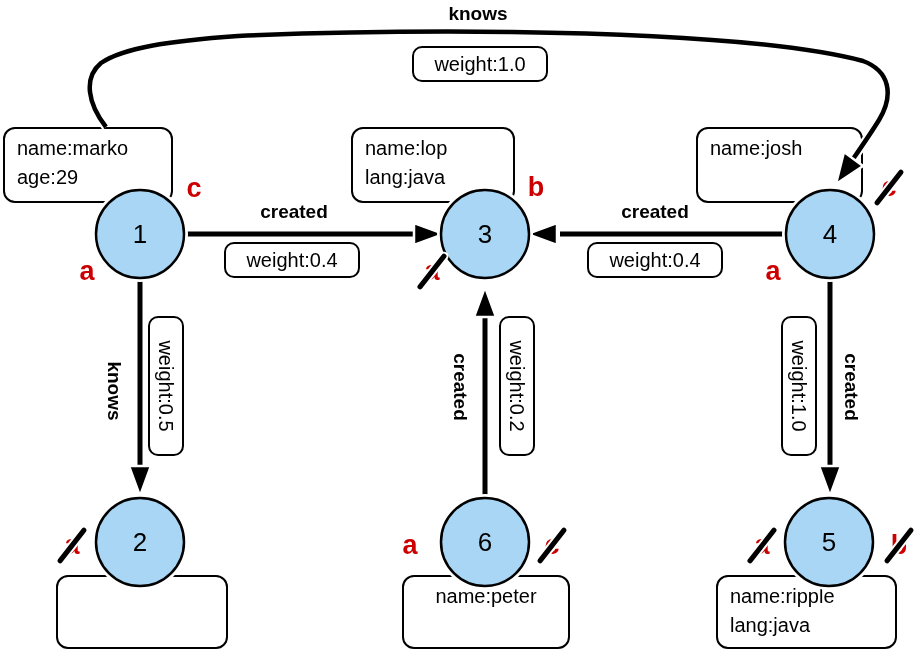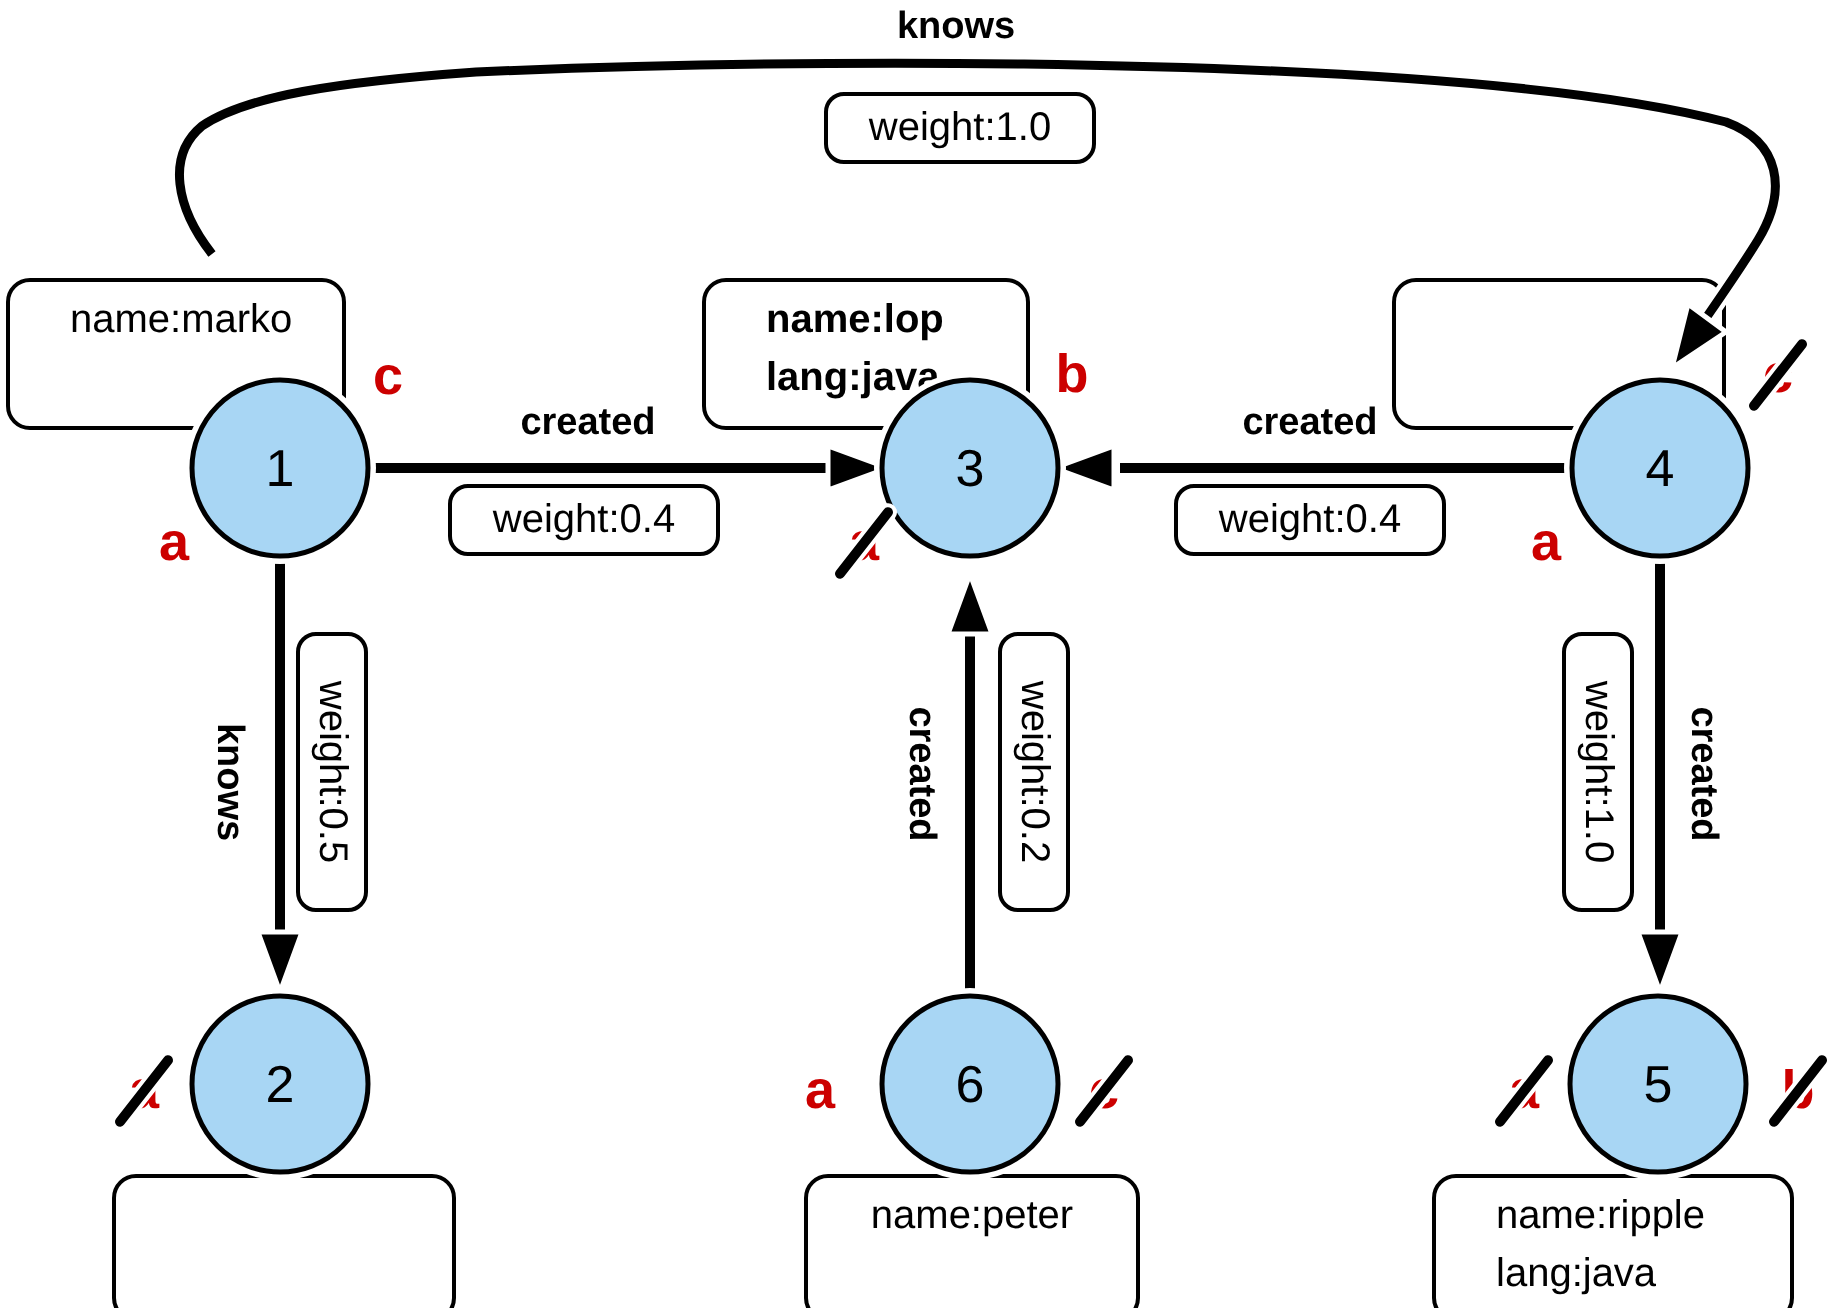--- a/index.html
+++ b/index.html
@@ -2,23 +2,22 @@
 <html><head>
 <meta charset="utf-8">
 <style>
   html,body{margin:0;padding:0;background:#fff;}
   .stage{
     position:relative;width:917px;height:654px;background:#fff;overflow:hidden;
     font-family:"Liberation Sans","DejaVu Sans",sans-serif;color:#000;
   }
   .pbox{
     position:absolute;z-index:1;background:#fff;border:2.5px solid #000;border-radius:12px;
-    font-size:20px;line-height:29px;padding:5px 30px;box-sizing:border-box;
+    font-size:20px;line-height:29px;padding:5px 12px;box-sizing:border-box;
     box-shadow:0 0 0 2px #fff;
-    margin-top:12px;
   }
   .layer{position:absolute;left:0;top:0;z-index:2;pointer-events:none;}
   .nodenum{
     position:absolute;z-index:3;width:44px;height:44px;text-align:center;line-height:44px;
     font-size:26px;
   }
   .wbox{
     position:absolute;z-index:3;background:#fff;border:2.5px solid #000;border-radius:10px;
     display:flex;align-items:center;justify-content:center;font-size:20px;box-sizing:border-box;
     box-shadow:0 0 0 2px #fff;
@@ -41,26 +40,28 @@
   }
   .marker.struck .slash{display:block;}
 </style>
 </head>
 <body>
 
 <div class="stage">
 
   <div class="pbox" style="left:3px;top:127px;width:170px;height:76px;">
     <div>name:marko</div>
+    <div>age:29</div>
   </div>
-  <div class="pbox" style="left:351px;top:127px;width:164px;height:76px;font-weight:bold;">
+  <div class="pbox" style="left:351px;top:127px;width:164px;height:76px;">
     <div>name:lop</div>
     <div>lang:java</div>
   </div>
   <div class="pbox" style="left:696px;top:127px;width:167px;height:76px;">
+    <div>name:josh</div>
   </div>
   <div class="pbox" style="left:56px;top:575px;width:172px;height:74px;">
   </div>
   <div class="pbox" style="left:402px;top:575px;width:168px;height:74px;text-align:center;">
     <div>name:peter</div>
   </div>
   <div class="pbox" style="left:716px;top:575px;width:181px;height:74px;">
     <div>name:ripple</div>
     <div>lang:java</div>
   </div>

